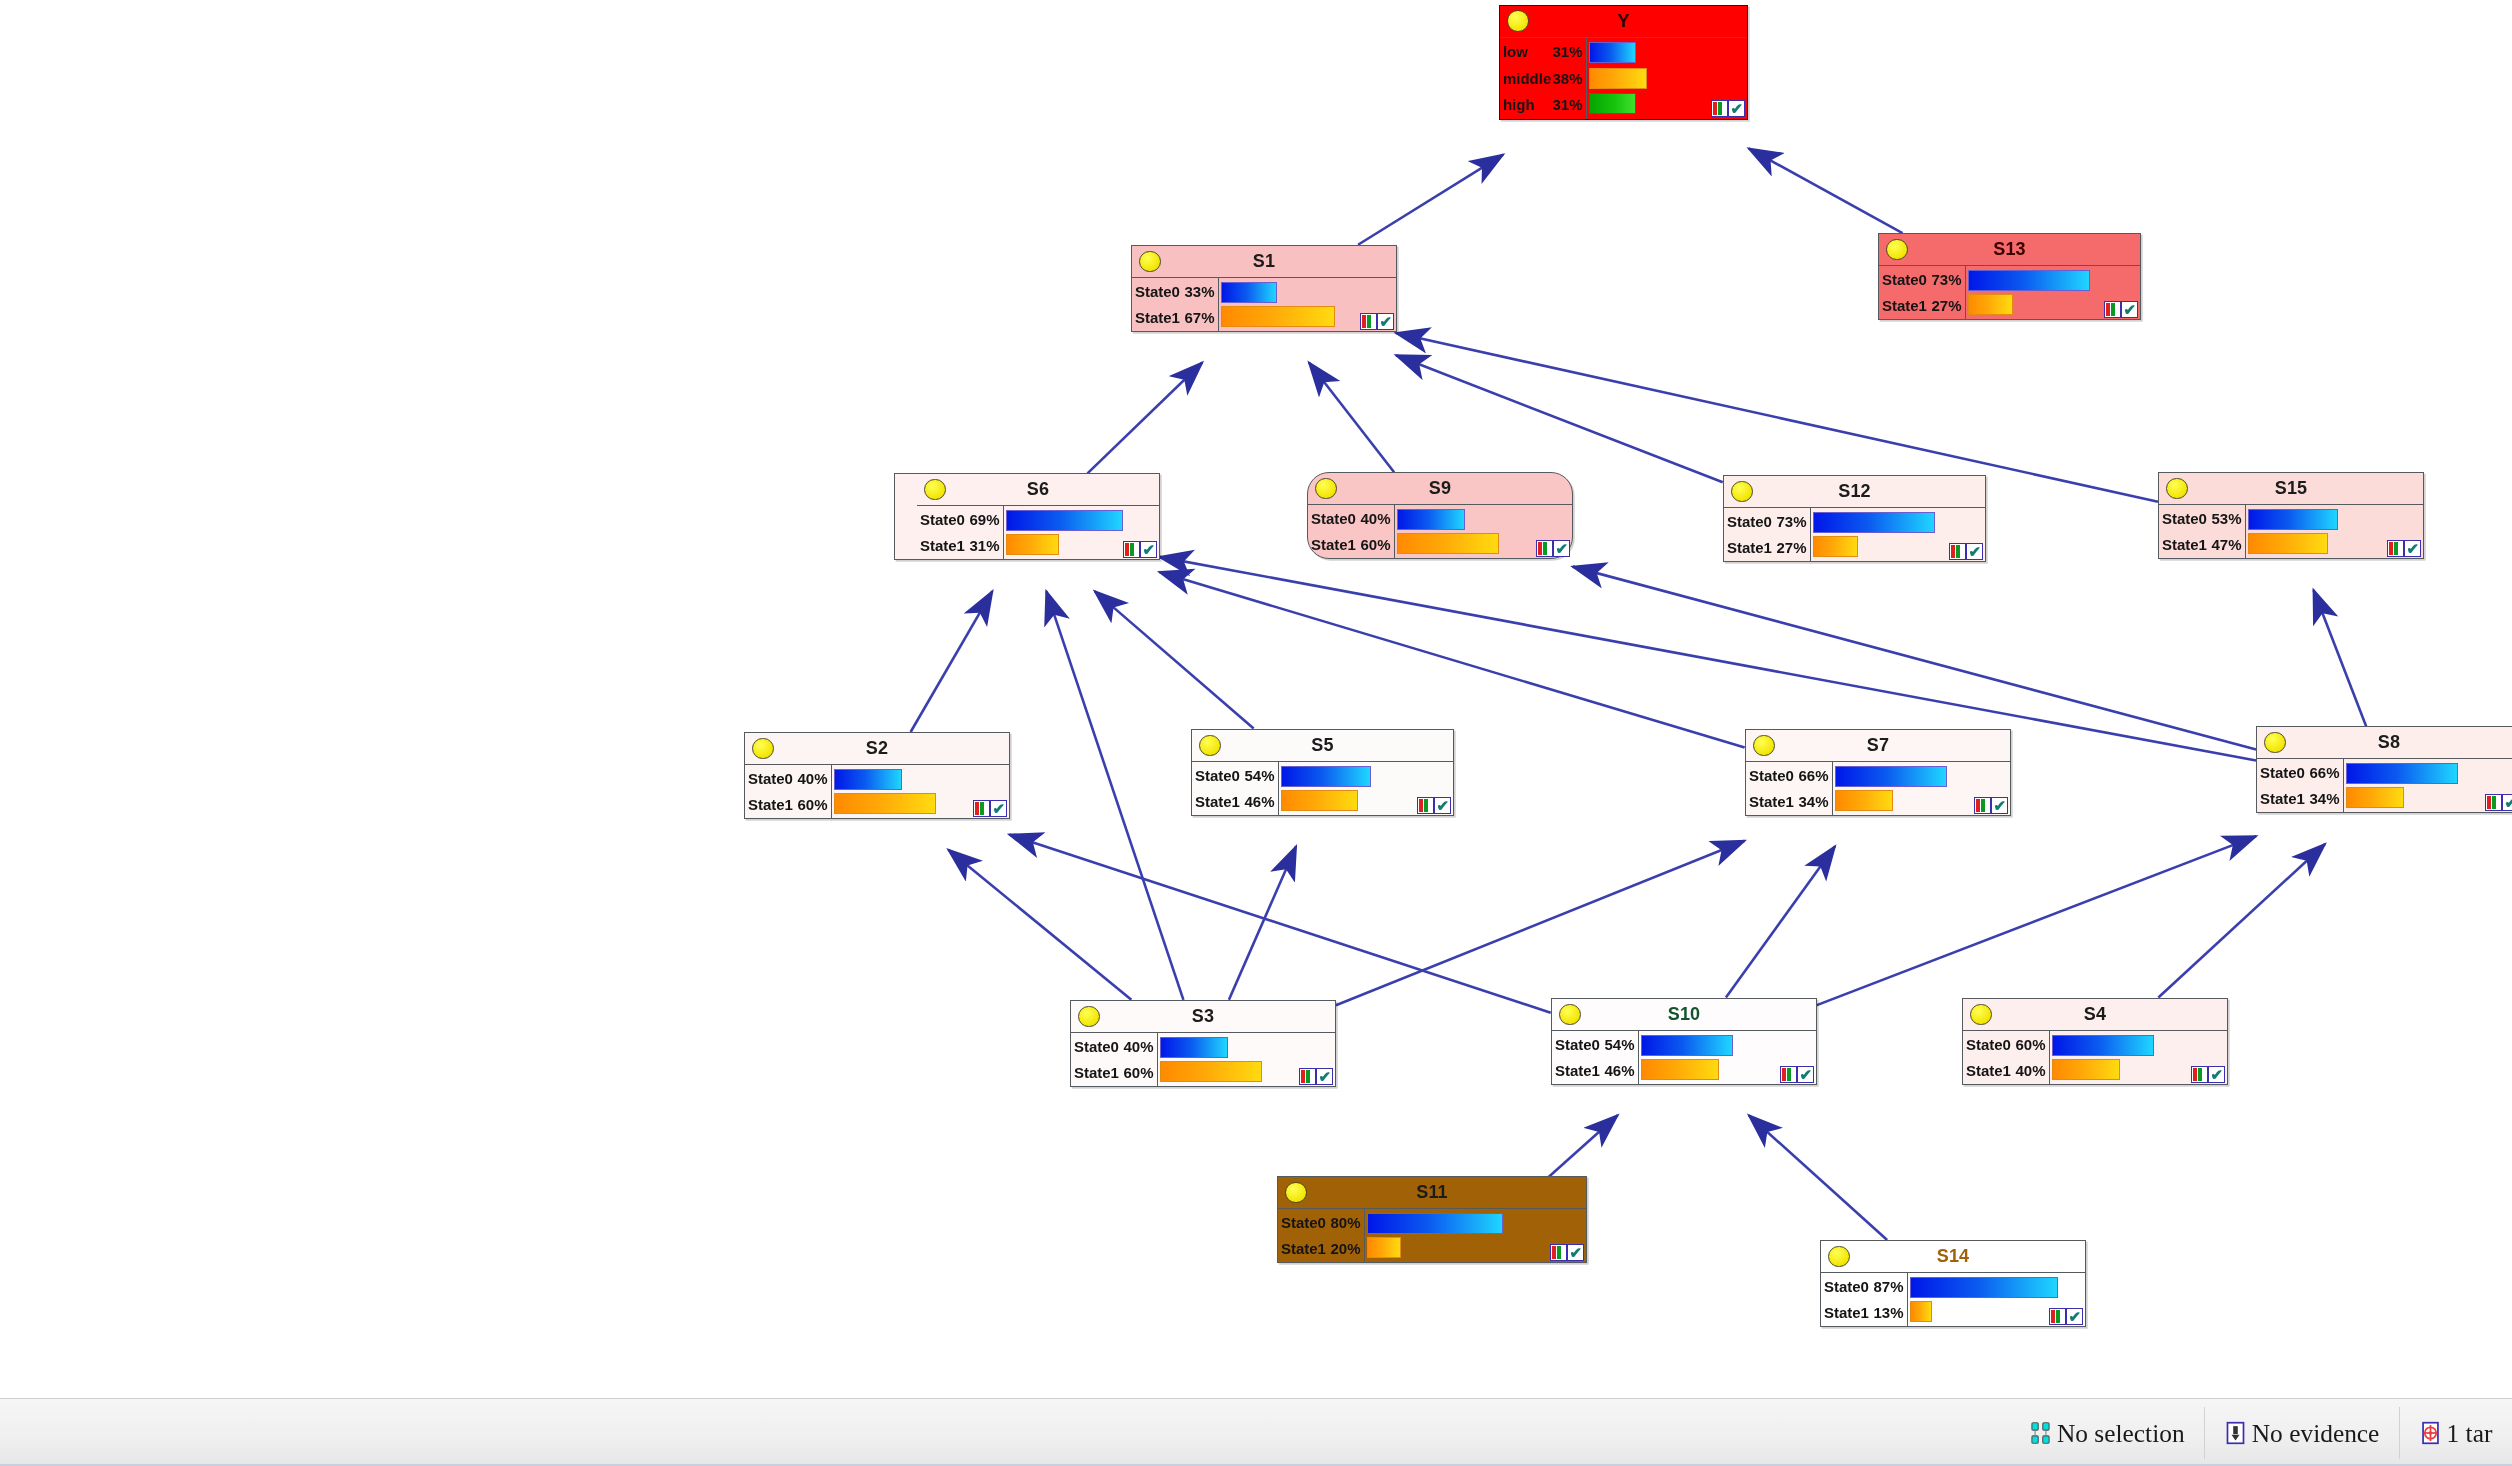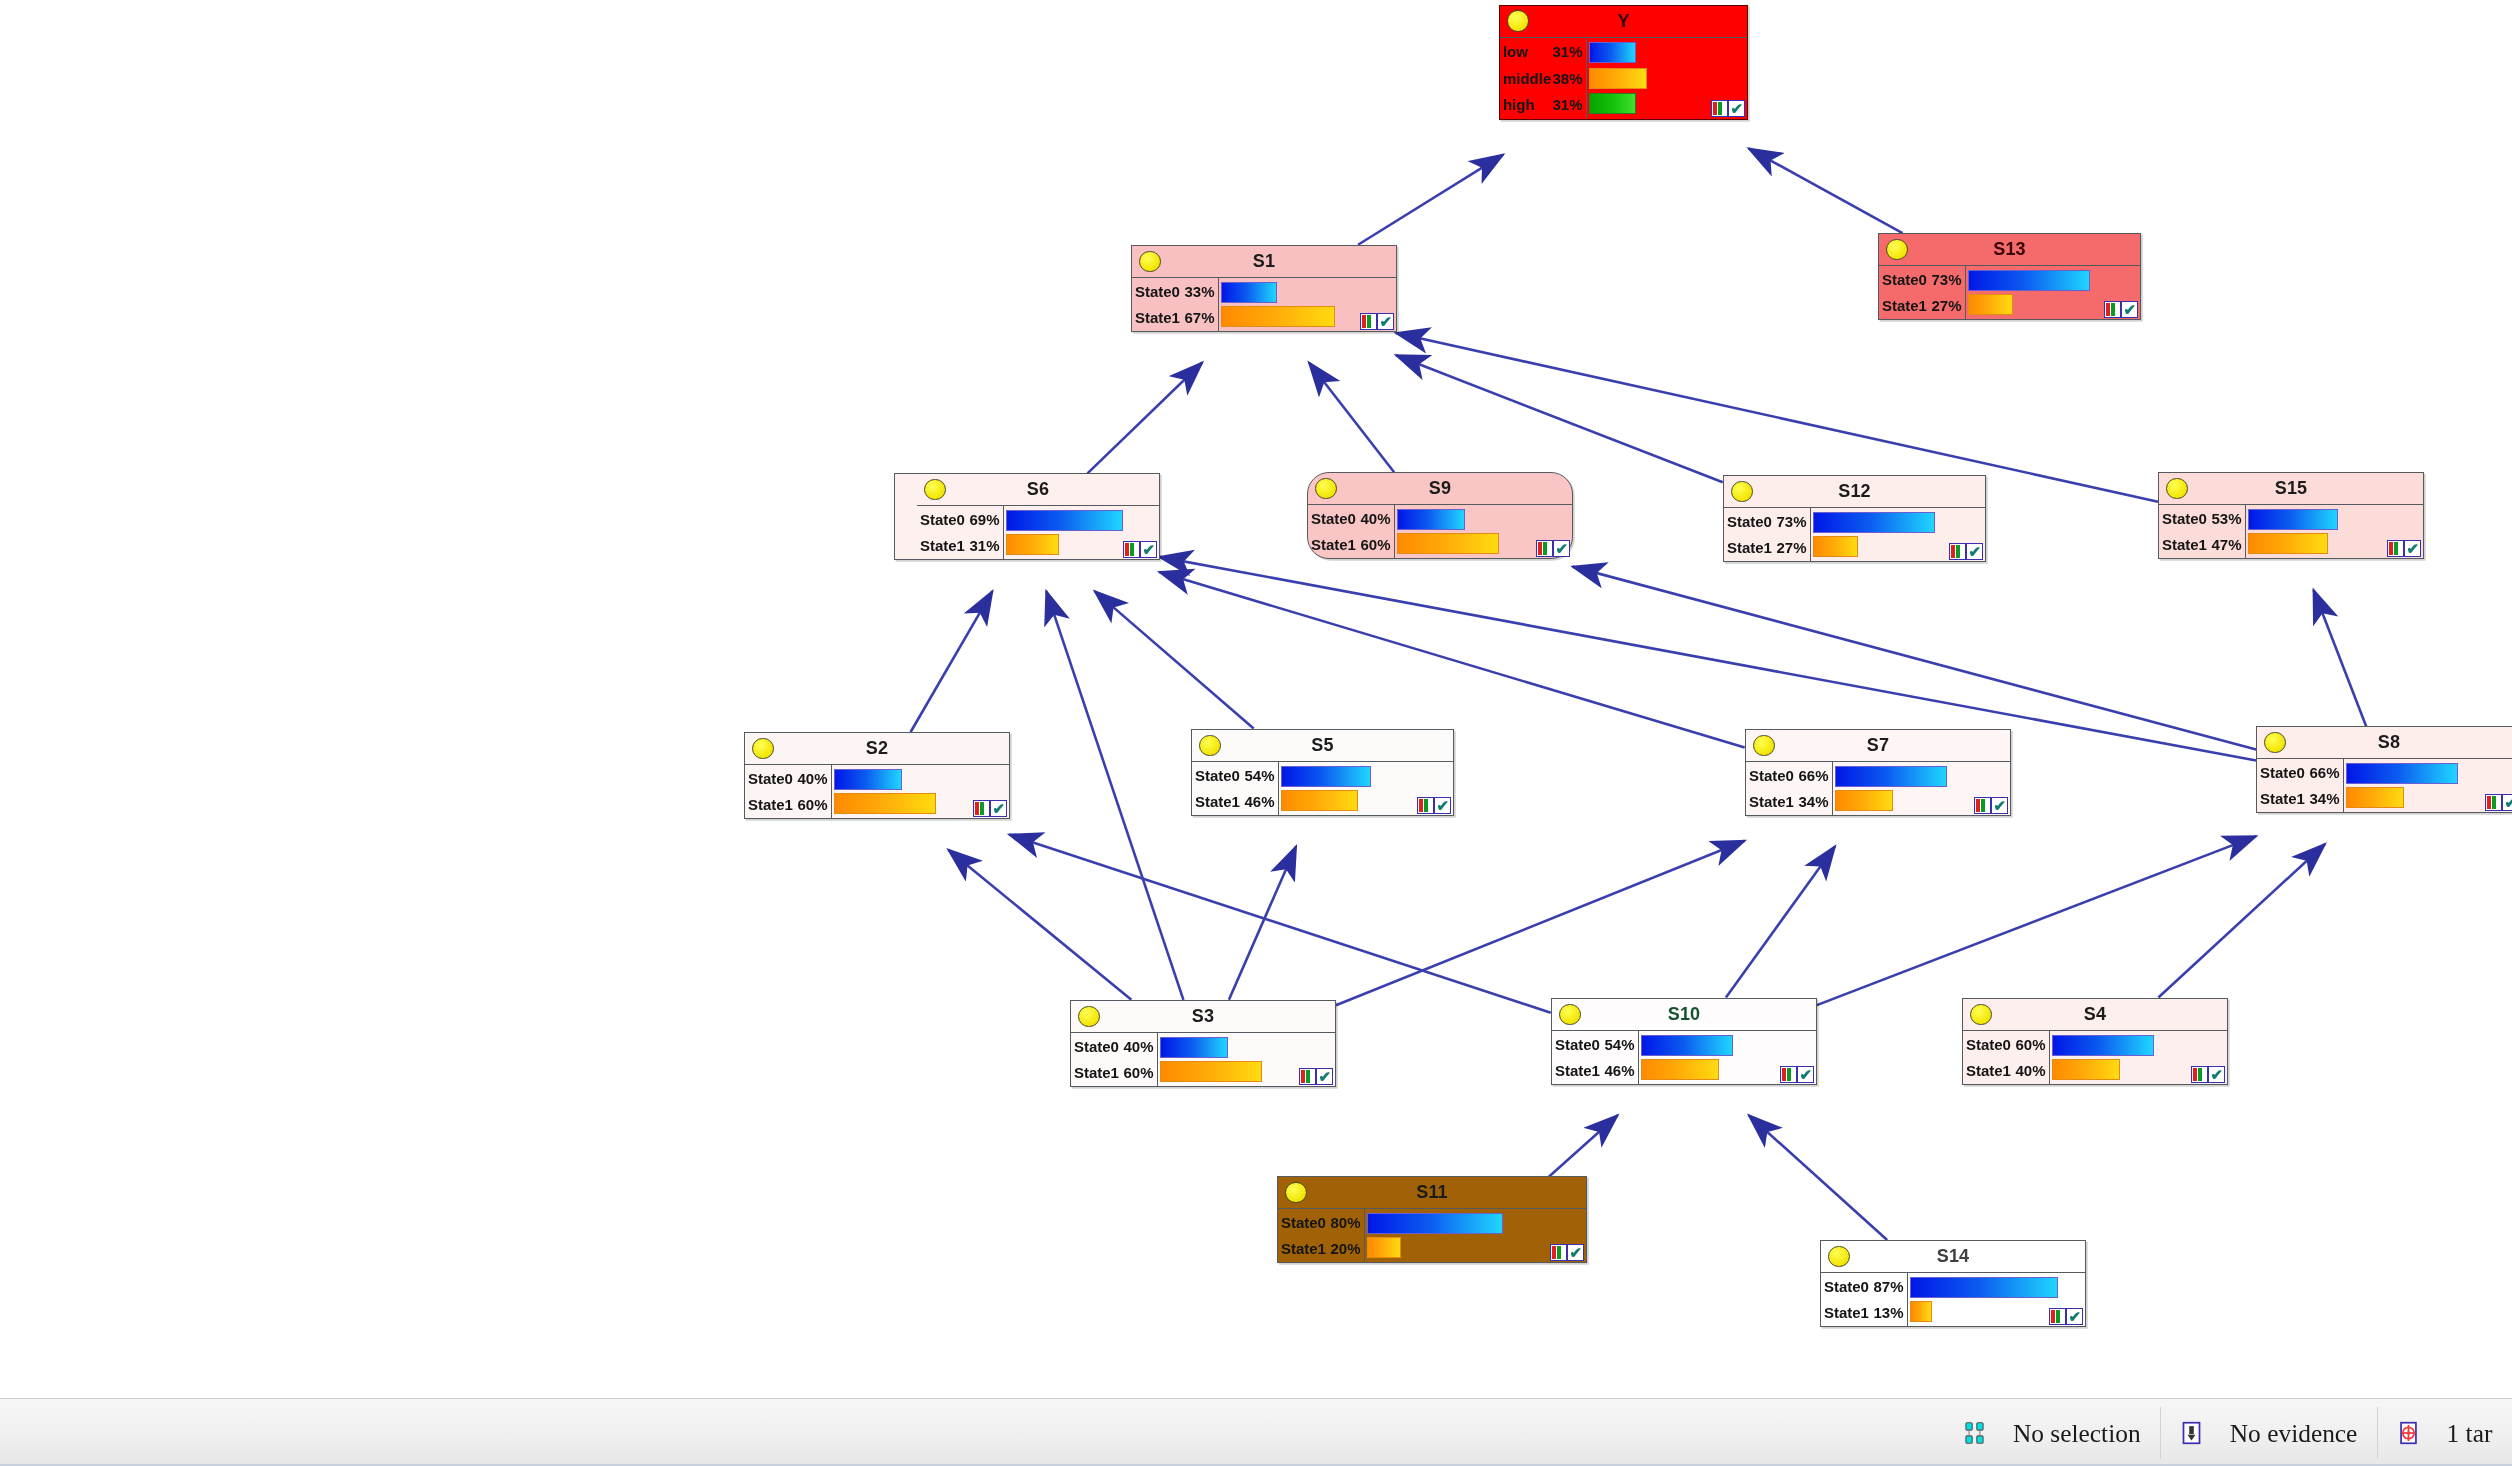--- a/index.html
+++ b/index.html
@@ -114,21 +114,21 @@
   
   #statusbar{
     position:absolute;left:0;bottom:0;width:2512px;height:69px;
     background:linear-gradient(#f6f6f6 0%,#efefef 58%,#e6e6e6 100%);
     border-top:1.7px solid #cfcfcf;
     box-sizing:border-box;
     display:flex;align-items:center;
   }
   #statusbar .spacer{flex:1 1 auto;}
   .sb-cell{
-    height:52px;display:flex;align-items:center;gap:28px;
+    height:52px;display:flex;align-items:center;gap:6px;
     padding:0 19.6px;
     border-left:1.2px solid #d2d2d2;
     font-family:"Liberation Serif", serif;
     font-size:25.4px;color:#1a1a1a;white-space:nowrap;
   }
   .sb-cell.first{border-left:none;}
   .sb-ico{width:21px;height:24px;display:block;flex:0 0 auto;}
   #statusbar .underline{
     position:absolute;left:0;bottom:0;width:2512px;height:3.5px;
     background:#c8cfdd;
@@ -655,21 +655,21 @@
                 <i></i>
               </div>
               <div class="ticon check">✔</div>
             </div>
           </div>
         </div>
       </div>
       <div class="node" style="left: 1820px; top: 1240px; width: 266px; background: rgb(255, 255, 255);">
         <div class="hdr">
           <span class="bulb"></span>
-          <span class="title" style="color:#404040">S14</span>
+          <span class="title" style="color:#a16207">S14</span>
         </div>
         <div class="body">
           <div class="labels" style="color:#1c1c1c">
             <div class="lrow">
               <span>State0</span>
               <span>87%</span>
             </div>
             <div class="lrow">
               <span>State1</span>
               <span>13%</span>

